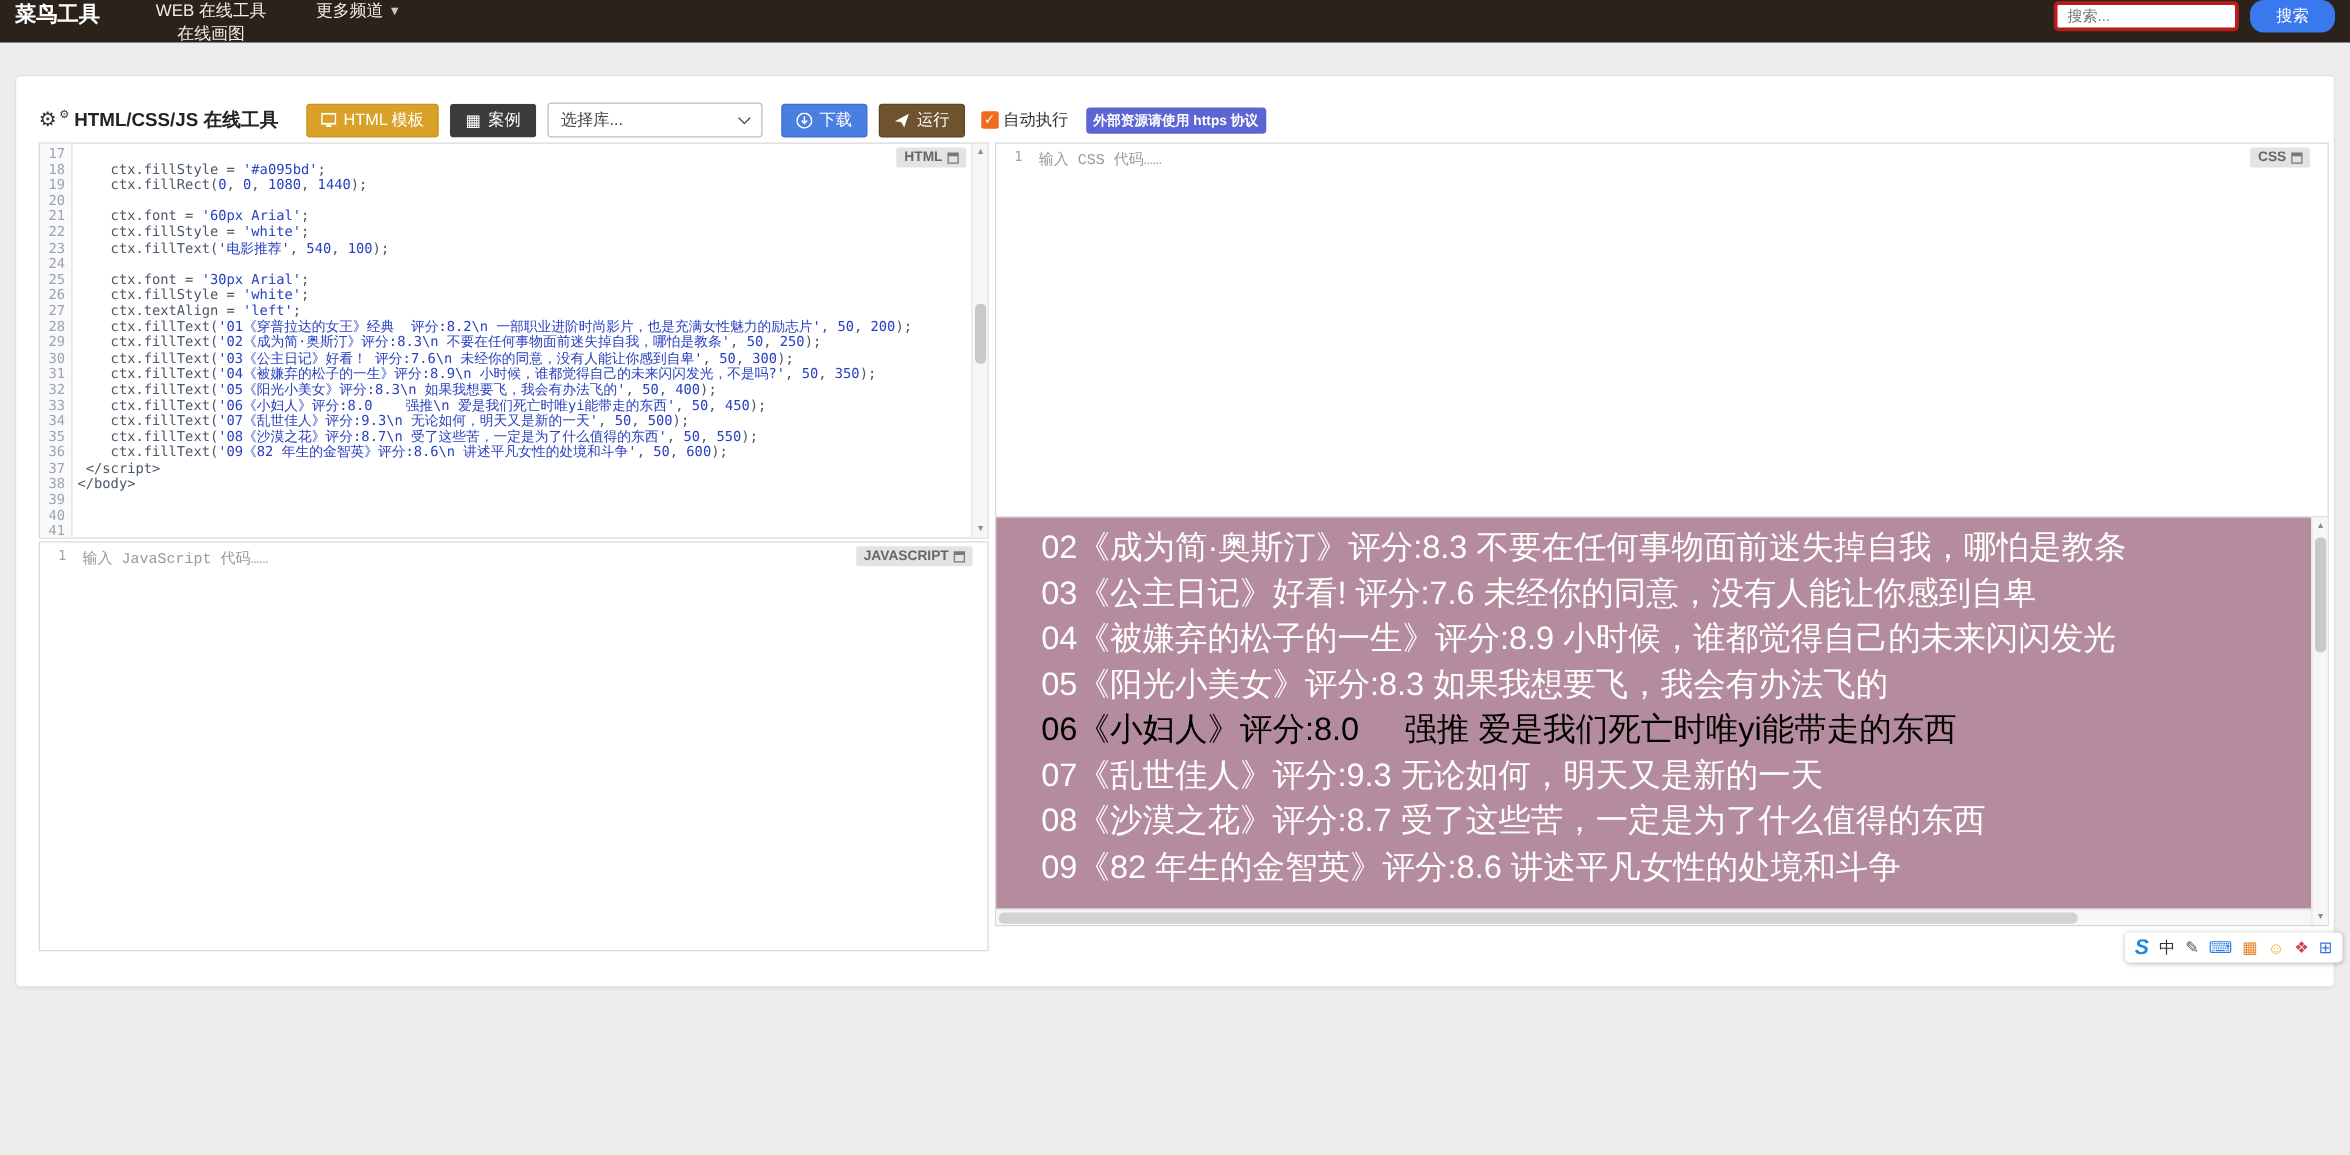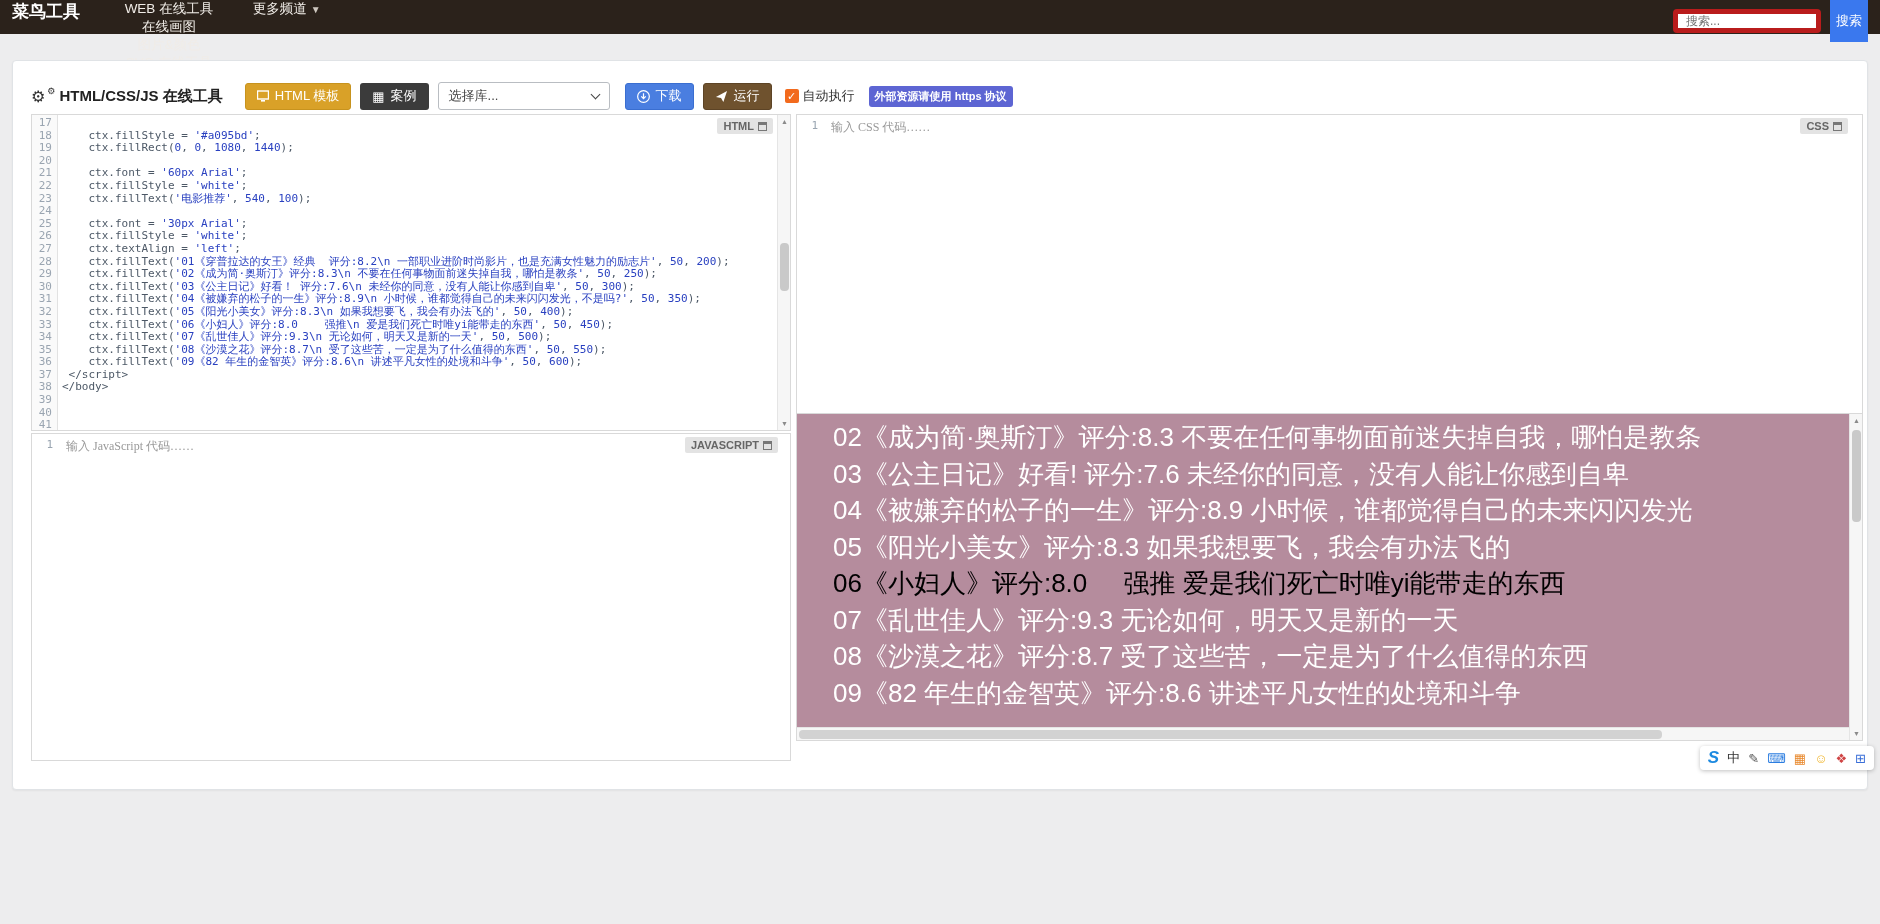--- a/index.html
+++ b/index.html
@@ -13,26 +13,26 @@
     position:absolute; top:0; left:0; right:0; height:34px;
     background:#2b221b; display:flex; align-items:flex-start; padding:0 12px;
   }
   .brand { color:#fff; font-weight:bold; font-size:17px; margin-right:16px; cursor:pointer; }
   #nav-items { display:flex; align-items:center;flex-direction:column; }
   .nav-item { color:#f0ece7; font-size:13.5px; padding:0 11px; cursor:pointer; white-space:nowrap; }
   .nav-more { color:#f0ece7; font-size:13.5px; padding:0 11px; cursor:pointer; display:flex; align-items:center; gap:4px;}
   .caret { font-size:10px; color:#cfc8c0; }
   .nav-right { margin-left:auto; display:flex; align-items:center; gap:9px; }
   .search-input {
-    width:148px; height:24px; border:5px solid #b91c1c; border-radius:4px;
+    width:148px; height:24px; border:3px solid #b91c1c; border-radius:4px;
     padding:0 8px; font-size:12px; outline:none; font-family:inherit;
   }
   .search-btn {
-    height:42px; padding:0 6px; background:#3a78ee; color:#fff; border:none;
-    border-radius:0; font-size:13px; cursor:pointer; font-family:inherit;
+    height:26px; padding:0 21px; background:#3a78ee; color:#fff; border:none;
+    border-radius:11px; font-size:13px; cursor:pointer; font-family:inherit;
   }
   
   .card {
     position:absolute; left:12px; top:60px; width:1856px; height:730px;
     background:#fff; border:1px solid #e0e3e6; border-radius:4px;
     box-shadow:0 1px 2px rgba(0,0,0,.05);
   }
   
   .toolbar { position:absolute; left:18px; top:20px; right:18px; height:30px; display:flex; align-items:center; }
   .tool-title { display:flex; align-items:center; gap:5px; font-size:15px; font-weight:bold; color:#222; margin-right:22px; }
@@ -86,21 +86,21 @@
   }
   .code-area { position:absolute; left:27px; right:14px; top:0; bottom:0; overflow:hidden; padding:2px 0 0 3px; }
   .code-line {
     height:12.6px; line-height:12.6px; font-size:11px; white-space:pre; color:#4c5866;
     font-family:"DejaVu Sans Mono","Liberation Mono",monospace; cursor:text;
   }
   .code-line .str, .code-line .num { color:#2940c0; }
   .cursor { display:inline-block; width:1.5px; height:11px; background:#000; vertical-align:-2px; }
   .placeholder {
     position:absolute; left:34px; top:4px; color:#999; font-size:12px;
-    font-family:Liberation Serif, serif; cursor:text;
+    font-family:Liberation Mono, monospace; cursor:text;
   }
   .single-ln {
     position:absolute; left:0; top:4px; width:26px; text-align:right; padding-right:5px;
     font-size:11px; color:#9aa5b1; font-family:"DejaVu Sans Mono","Liberation Mono",monospace;
   }
   
   .vscroll { position:absolute; right:0; top:0; bottom:0; width:13px; background:#f6f6f6; border-left:1px solid #e5e5e5; }
   .vscroll .arrow { position:absolute; left:0; width:13px; height:13px; color:#8a8a8a; font-size:7px; line-height:13px; text-align:center; cursor:pointer;}
   .vscroll .arrow.up { top:0; } .vscroll .arrow.down { bottom:0; }
   .vscroll .thumb { position:absolute; left:2px; width:9px; background:#c9c9c9; border-radius:4px; cursor:grab; }

